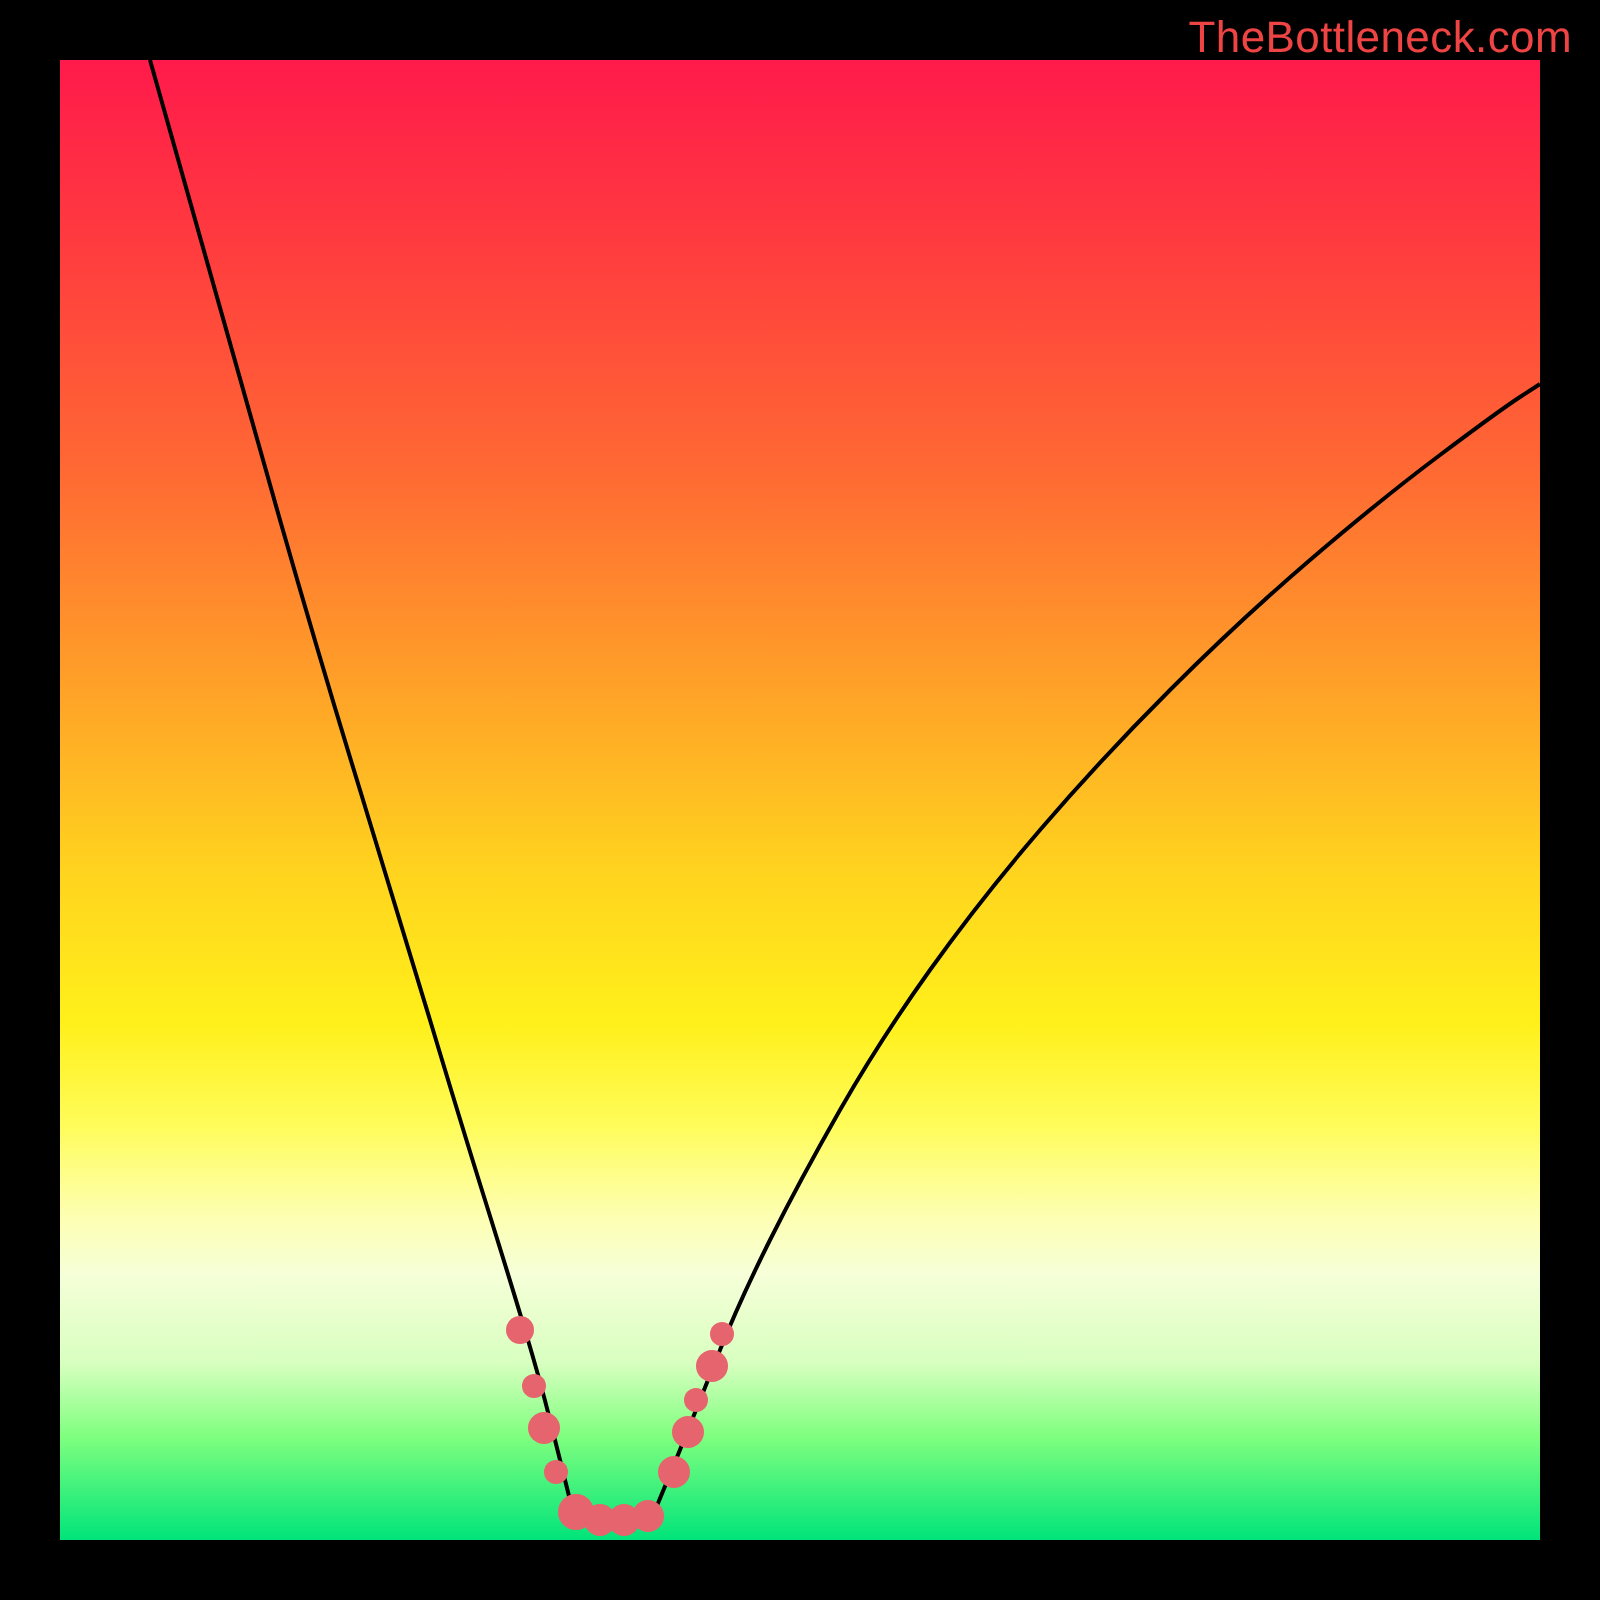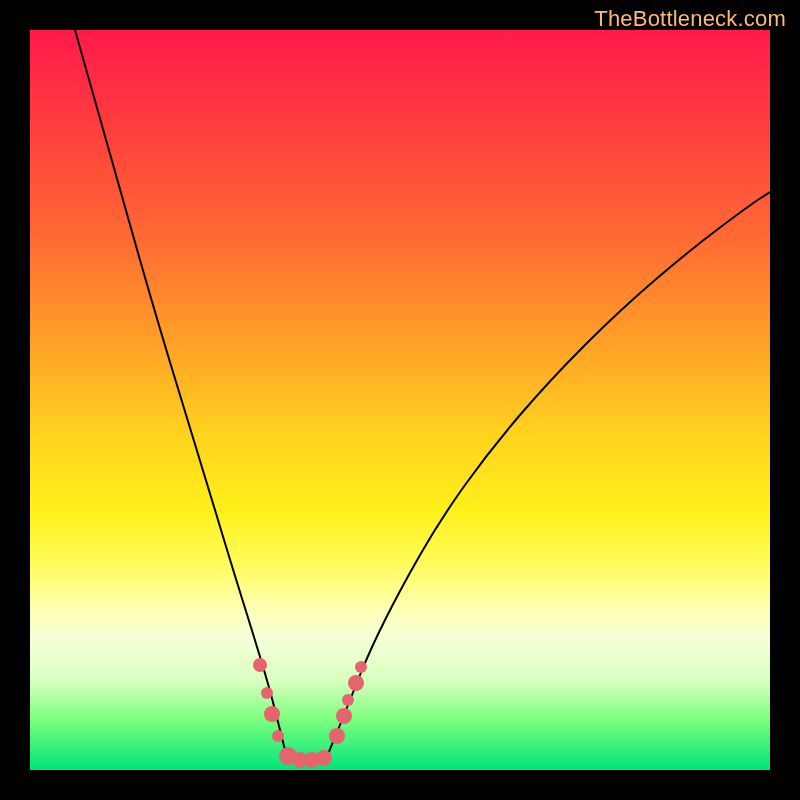--- a/index.html
+++ b/index.html
@@ -37,21 +37,21 @@
       #f6ffd8 82%,
       #d8ffc0 88%,
       #7fff7f 93%,
       #00e47a 100%
     );
   }
   .watermark {
     position: absolute;
     top: 6px;
     right: 14px;
-    color: #fdba74;
+    color: #ef4444;
     font-size: 22px;
     font-weight: 500;
     letter-spacing: 0.2px;
     user-select: none;
   }
   svg.curve {
     position: absolute;
     left: 0;
     top: 0;
     width: 740px;

